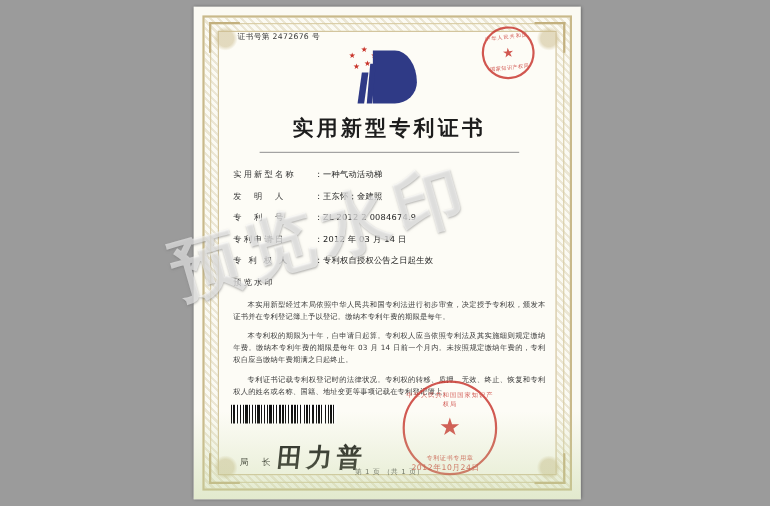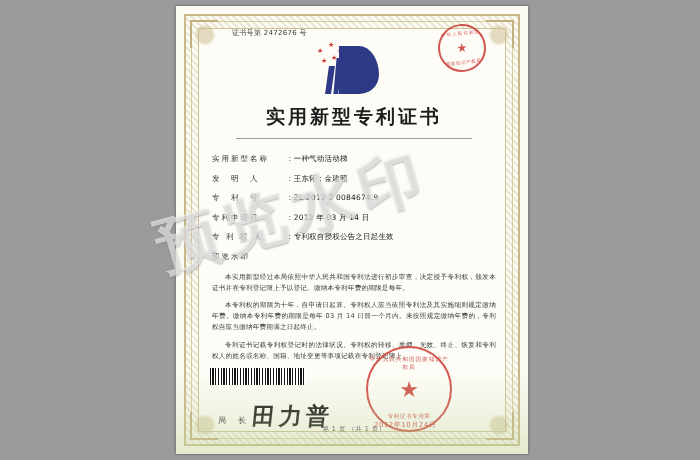--- a/index.html
+++ b/index.html
@@ -76,21 +76,20 @@
     top: 22px;
     right: 22px;
     bottom: 20px;
     color: #2e2e2e;
   }
   .doc-no {
     font-size: 7px;
     color: #3a3a3a;
     letter-spacing: .3px;
     margin-left: 14px;
-    padding-left: 16px;
   }
   
   .logo {
     margin: 4px auto 0;
     width: 90px;
     height: 58px;
     position: relative;
   }
   .logo .swoosh {
     position: absolute;

